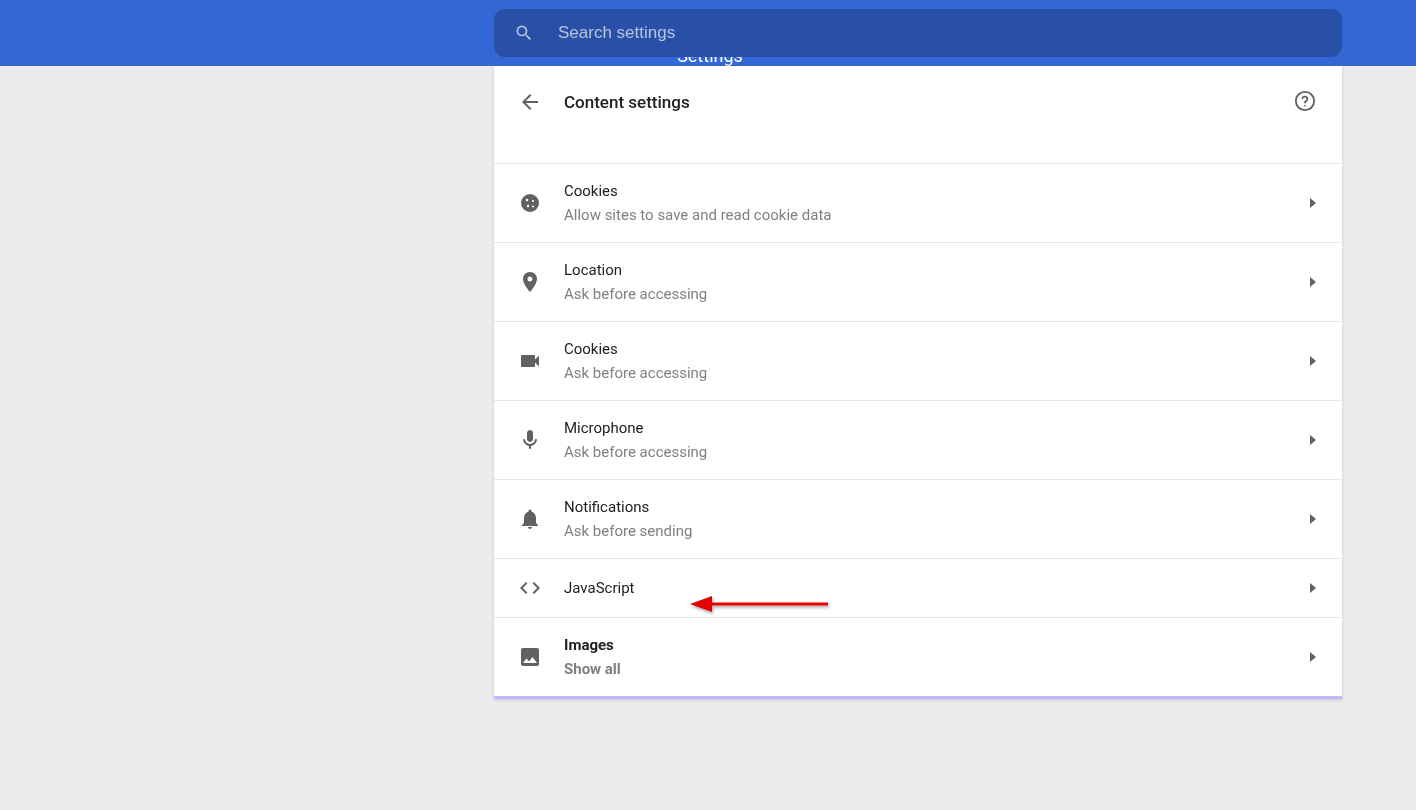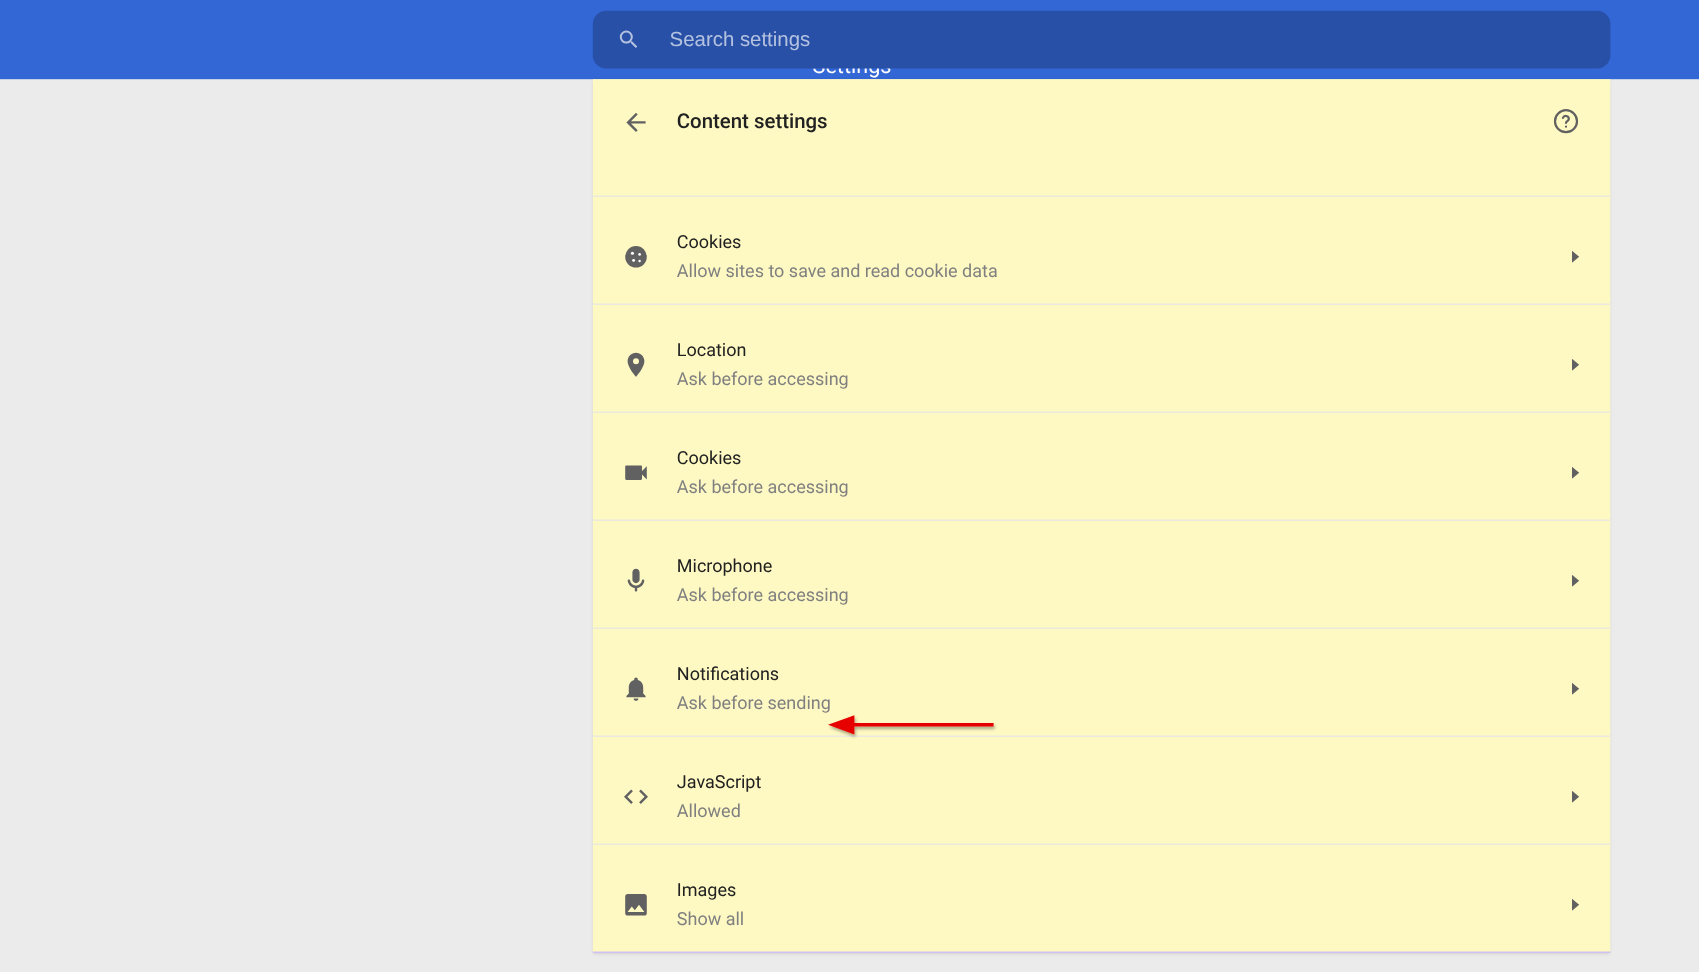--- a/index.html
+++ b/index.html
@@ -74,21 +74,21 @@
       flex: 1;
     }
     .search-input::placeholder {
       color: rgba(255,255,255,0.65);
     }
     .content-wrap {
       position: absolute;
       left: 494px;
       top: 66px;
       width: 848px;
-      background: #fef9c3;
+      background: #ffffff;
       box-shadow: 0 1px 3px rgba(0,0,0,0.15);
     }
     .page-header {
       display: flex;
       align-items: center;
       height: 72px;
       padding: 0 24px;
     }
     .back-btn {
       width: 24px;
@@ -109,21 +109,21 @@
       cursor: pointer;
       color: #616161;
     }
     .list {
       margin-top: 25px;
     }
     .row {
       display: flex;
       align-items: center;
       border-top: 1px solid #e7e7e7;
-      padding: 28px 24px 17px 24px;
+      padding: 17px 24px 17px 24px;
       cursor: pointer;
       position: relative;
     }
     .row:first-child {
       border-top: 1px solid #e7e7e7;
     }
     .row-icon {
       width: 24px;
       height: 24px;
       color: #616161;
@@ -276,29 +276,28 @@
     </div>
 
     <div class="row">
       <div class="row-icon">
         <svg width="24" height="24" viewBox="0 0 24 24" fill="currentColor">
             <path d="M9.4 16.6L4.8 12l4.6-4.6L8 6l-6 6 6 6 1.4-1.4zm5.2 0l4.6-4.6-4.6-4.6L16 6l6 6-6 6-1.4-1.4z"></path>
           </svg>
       </div>
       <div class="row-text">
         <div class="row-title">JavaScript</div>
-        <div class="row-sub">Allowed</div>
-      </div>
-      <svg class="row-chevron" viewBox="0 0 10 10" fill="currentColor">
-          <path d="M2 0l6 5-6 5z"></path>
-        </svg>
-    </div>
-
-
-    <div class="row" style="border-bottom:1px solid #c4b5fd;">
+      </div>
+      <svg class="row-chevron" viewBox="0 0 10 10" fill="currentColor">
+          <path d="M2 0l6 5-6 5z"></path>
+        </svg>
+    </div>
+
+
+    <div class="row" style="border-bottom:3px solid #c4b5fd;font-weight:bold;">
       <div class="row-icon">
         <svg width="24" height="24" viewBox="0 0 24 24" fill="currentColor">
             <path d="M21 19V5c0-1.1-.9-2-2-2H5c-1.1 0-2 .9-2 2v14c0 1.1.9 2 2 2h14c1.1 0 2-.9 2-2zM8.5 13.5l2.5 3.01L14.5 12l4.5 6H5l3.5-4.5z"></path>
           </svg>
       </div>
       <div class="row-text">
         <div class="row-title">Images</div>
         <div class="row-sub">Show all</div>
       </div>
       <svg class="row-chevron" viewBox="0 0 10 10" fill="currentColor">

